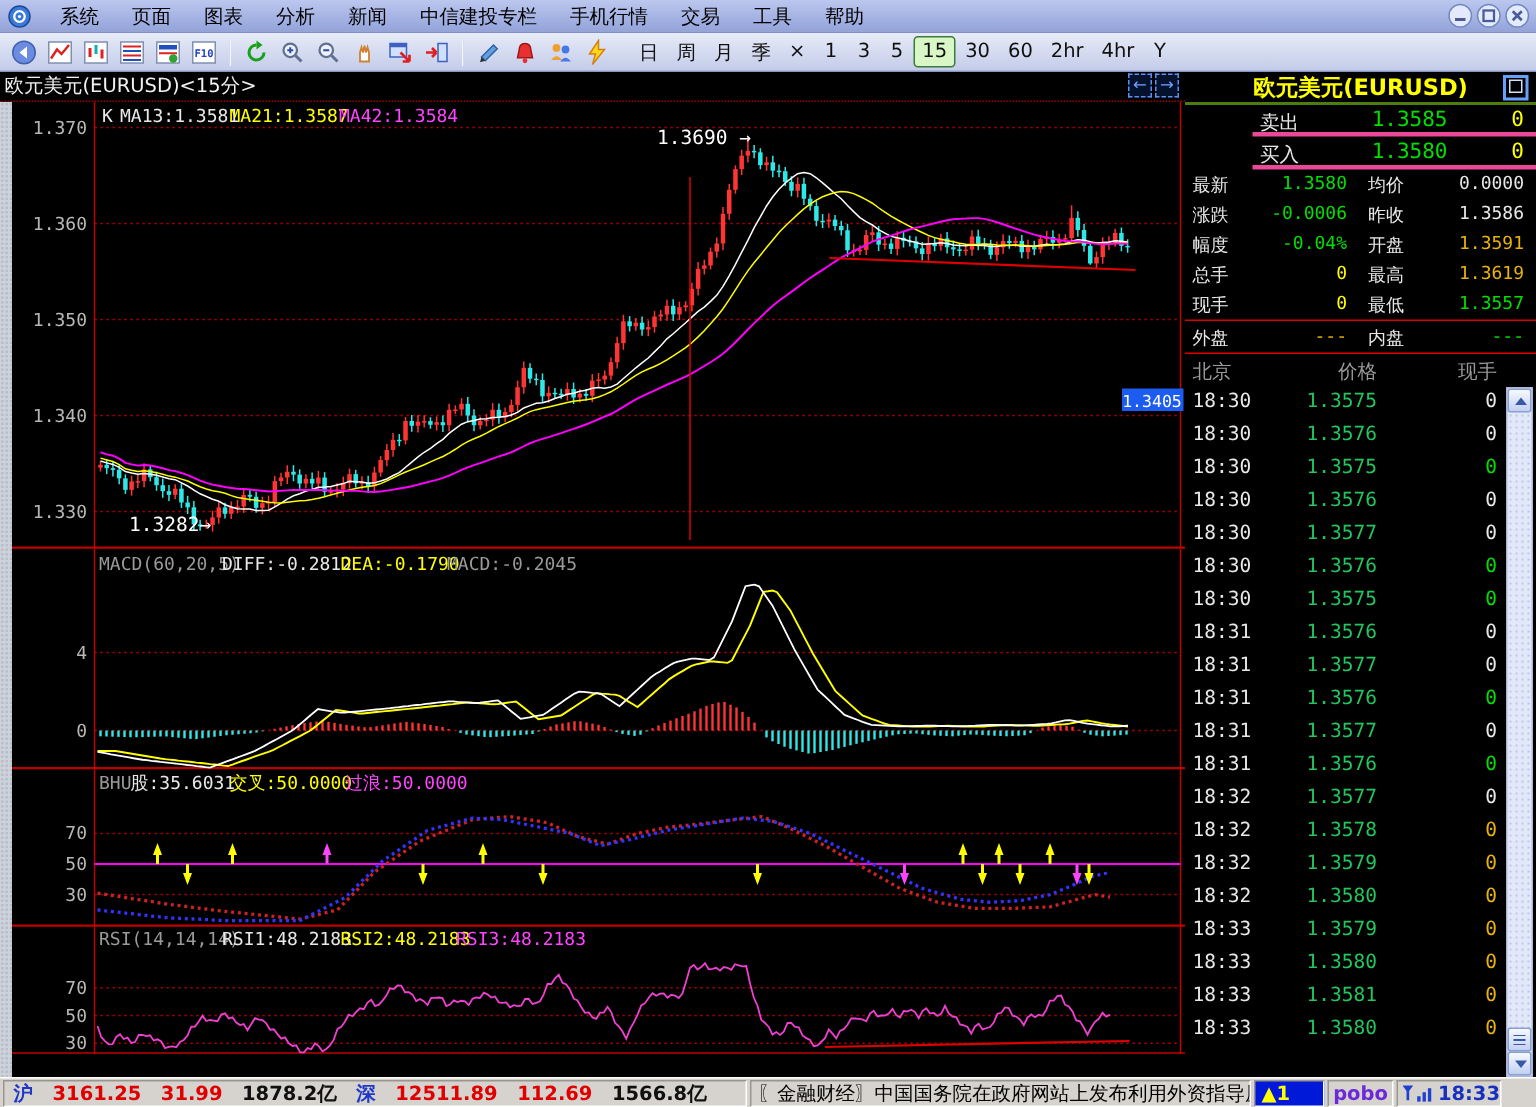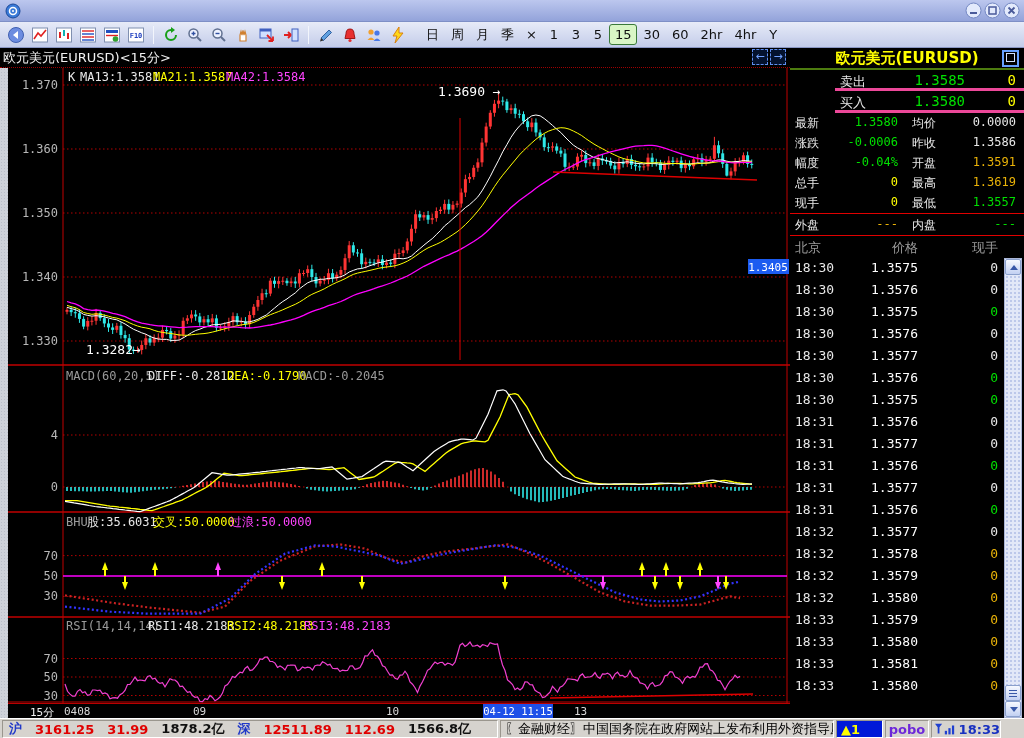--- a/index.html
+++ b/index.html
@@ -50,21 +50,21 @@
 .qrow .v1{position:absolute;left:36px;top:2px;width:72px;text-align:right;font-family:"DejaVu Sans Mono",monospace;}
 .qrow .l2{position:absolute;left:122px;top:2px;}
 .qrow .v2{position:absolute;right:8px;top:2px;width:80px;text-align:right;font-family:"DejaVu Sans Mono",monospace;}
 .qsep{height:2px;border-top:1px solid #e00000;}
 .tick-header{position:relative;height:20px;color:#9a9a9a;font-size:13px;padding-left:30px;}
 .tick-header .th1{position:absolute;left:5px;top:2px;}
 .tick-header .th2{position:absolute;left:58px;top:2px;width:70px;text-align:right;}
 .tick-header .th3{position:absolute;right:26px;top:2px;}
 .tick-row{position:relative;height:22px;font-size:13px;font-family:"DejaVu Sans Mono",monospace;}
 .tick-row .tt{position:absolute;left:5px;top:3px;color:#e8e8e8;}
-.tick-row .tp{position:absolute;left:58px;top:3px;width:70px;text-align:right;color:#ffffff;}
+.tick-row .tp{position:absolute;left:58px;top:3px;width:70px;text-align:right;color:#22c55e;}
 .tick-row .tq{position:absolute;right:26px;top:3px;}
 .c-green{color:#00e000;}.c-red{color:#eab308;}.c-yellow{color:#ffff00;}.c-white{color:#e8e8e8;}
 
 .sbar{position:absolute;right:2px;top:210px;width:18px;height:460px;background:#e2e8f8;background-image:radial-gradient(#bcc8ea 1px,transparent 1px);background-size:4px 4px;border:1px solid #aab6d8;}
 .sb-btn{position:absolute;left:0;width:16px;height:16px;background:linear-gradient(#f6f9ff,#c2d0f2);border:1px solid #8aa0cc;border-radius:2px;}
 .sb-up{top:0;}
 .sb-grid{bottom:16px;}
 .sb-down{bottom:0;}
 .sb-up::after{content:"";position:absolute;left:4px;top:5px;border-left:4px solid transparent;border-right:4px solid transparent;border-bottom:5px solid #3858a8;}
 .sb-down::after{content:"";position:absolute;left:4px;top:5px;border-left:4px solid transparent;border-right:4px solid transparent;border-top:5px solid #3858a8;}
@@ -87,20 +87,32 @@
 <body>
 
 <div class="titlebar">
   <span class="app-icon">
     <svg width="16" height="16" viewBox="0 0 16 16">
         <circle cx="8" cy="8" r="7" fill="#3a7ad8" stroke="#1c4a9a"></circle>
         <circle cx="8" cy="8" r="3.5" fill="none" stroke="#fff" stroke-width="1.5"></circle>
         <circle cx="8" cy="8" r="1" fill="#fff"></circle>
       </svg>
   </span>
+  <div class="menubar" id="menubar">
+      <span class="menu-item">系统</span>
+      <span class="menu-item">页面</span>
+      <span class="menu-item">图表</span>
+      <span class="menu-item">分析</span>
+      <span class="menu-item">新闻</span>
+      <span class="menu-item">中信建投专栏</span>
+      <span class="menu-item">手机行情</span>
+      <span class="menu-item">交易</span>
+      <span class="menu-item">工具</span>
+      <span class="menu-item">帮助</span>
+    </div>
   <div class="win-buttons">
     <span class="win-btn"><svg width="17" height="17" viewBox="0 0 17 17">
           <circle cx="8.5" cy="8.5" r="7.5" fill="#e3eafc" stroke="#7387c2"></circle>
           <line x1="5" y1="11" x2="12" y2="11" stroke="#4a5a9a" stroke-width="2"></line>
         </svg></span>
     <span class="win-btn"><svg width="17" height="17" viewBox="0 0 17 17">
           <circle cx="8.5" cy="8.5" r="7.5" fill="#e3eafc" stroke="#7387c2"></circle>
           <rect x="5" y="5" width="7" height="7" fill="none" stroke="#4a5a9a" stroke-width="1.5"></rect>
         </svg></span>
     <span class="win-btn"><svg width="17" height="17" viewBox="0 0 17 17">
@@ -843,28 +855,20 @@
           <text x="153" y="458" fill="#ffff00" font-size="12" text-anchor="start">交叉:50.0000</text>
           <text x="230" y="458" fill="#ff44ff" font-size="12" text-anchor="start">过浪:50.0000</text>
           <text x="66" y="562" fill="#9a9a9a" font-size="12" text-anchor="start">RSI(14,14,14)</text>
           <text x="148" y="562" fill="#e8e8e8" font-size="12" text-anchor="start">RSI1:48.2183</text>
           <text x="227" y="562" fill="#ffff00" font-size="12" text-anchor="start">RSI2:48.2183</text>
           <text x="304" y="562" fill="#ff44ff" font-size="12" text-anchor="start">RSI3:48.2183</text>
         </g>
       </svg>
   </div>
   <div class="gray-strip"></div>
-  <div class="time-axis" id="time-axis">
-    <span class="ta-interval">15分</span>
-    <span class="ta-cursor">04-12 11:15</span>
-  <span class="ta-label" style="left: 64px;">0408</span>
-      <span class="ta-label" style="left: 193px;">09</span>
-      <span class="ta-label" style="left: 386px;">10</span>
-      <span class="ta-label" style="left: 574px;">13</span>
-    </div>
 </div>
 
 <div class="right-panel">
   <div class="qp-title">
     <span>欧元美元(EURUSD)</span>
     <span class="qp-restore">
         <div></div>
       </span>
   </div>
   <div class="sbrow">

